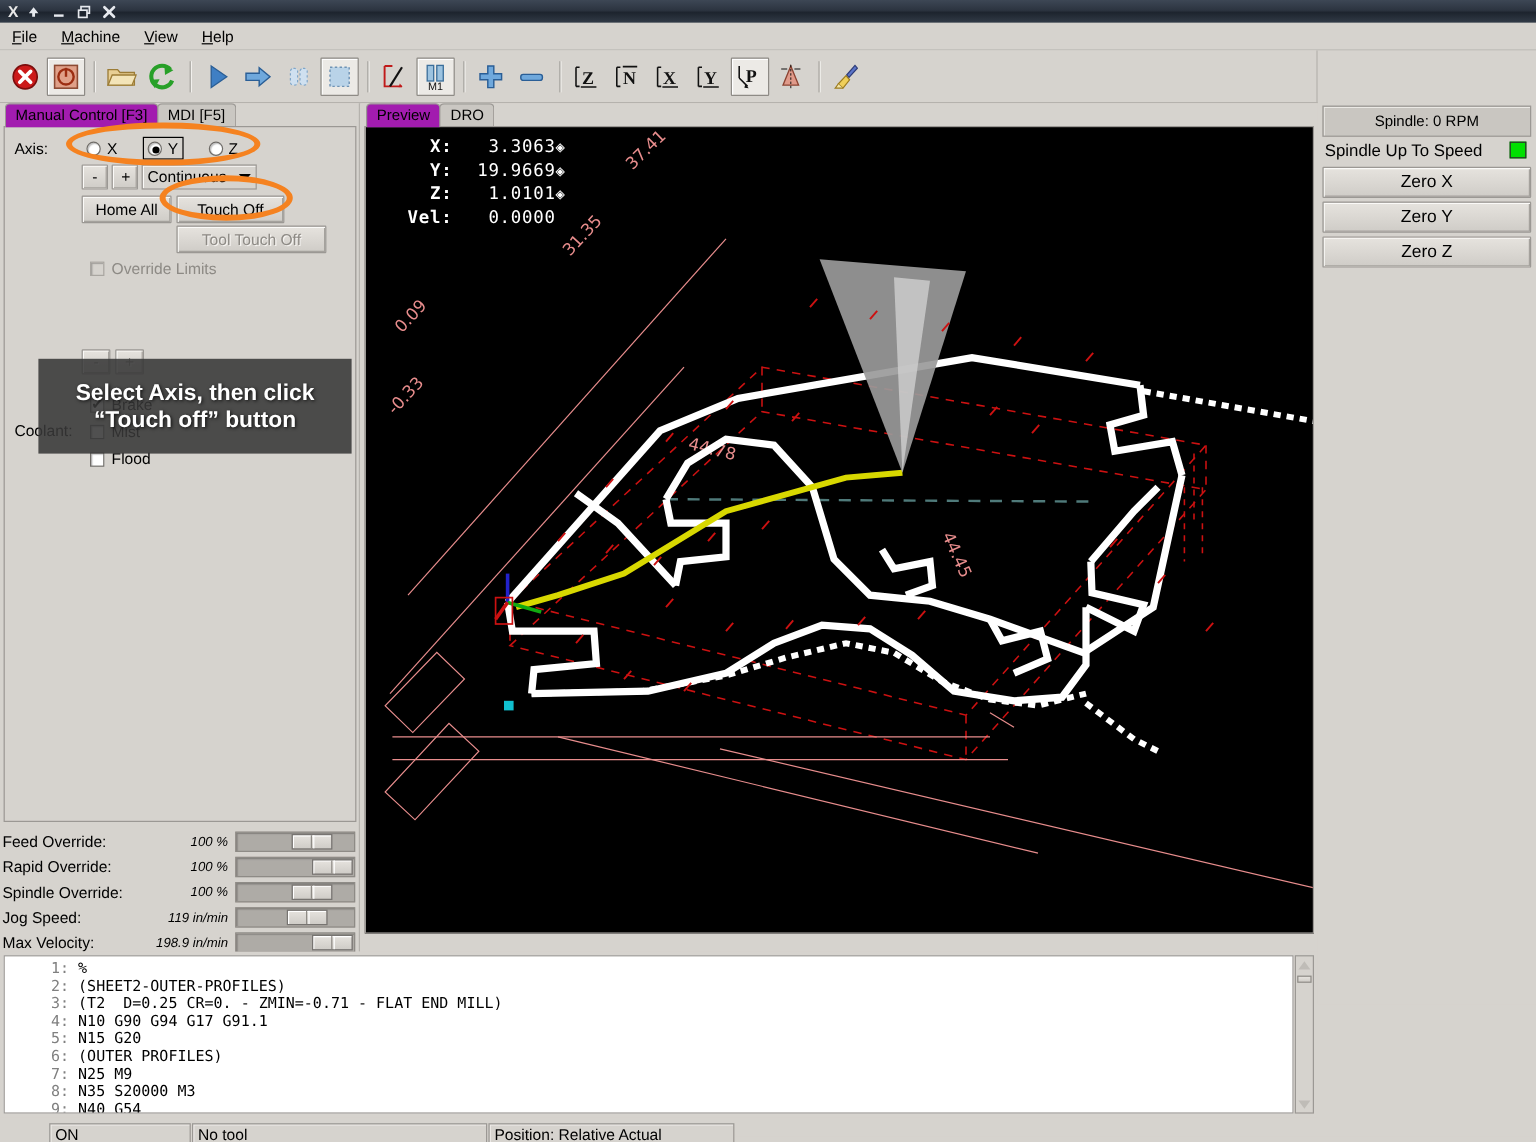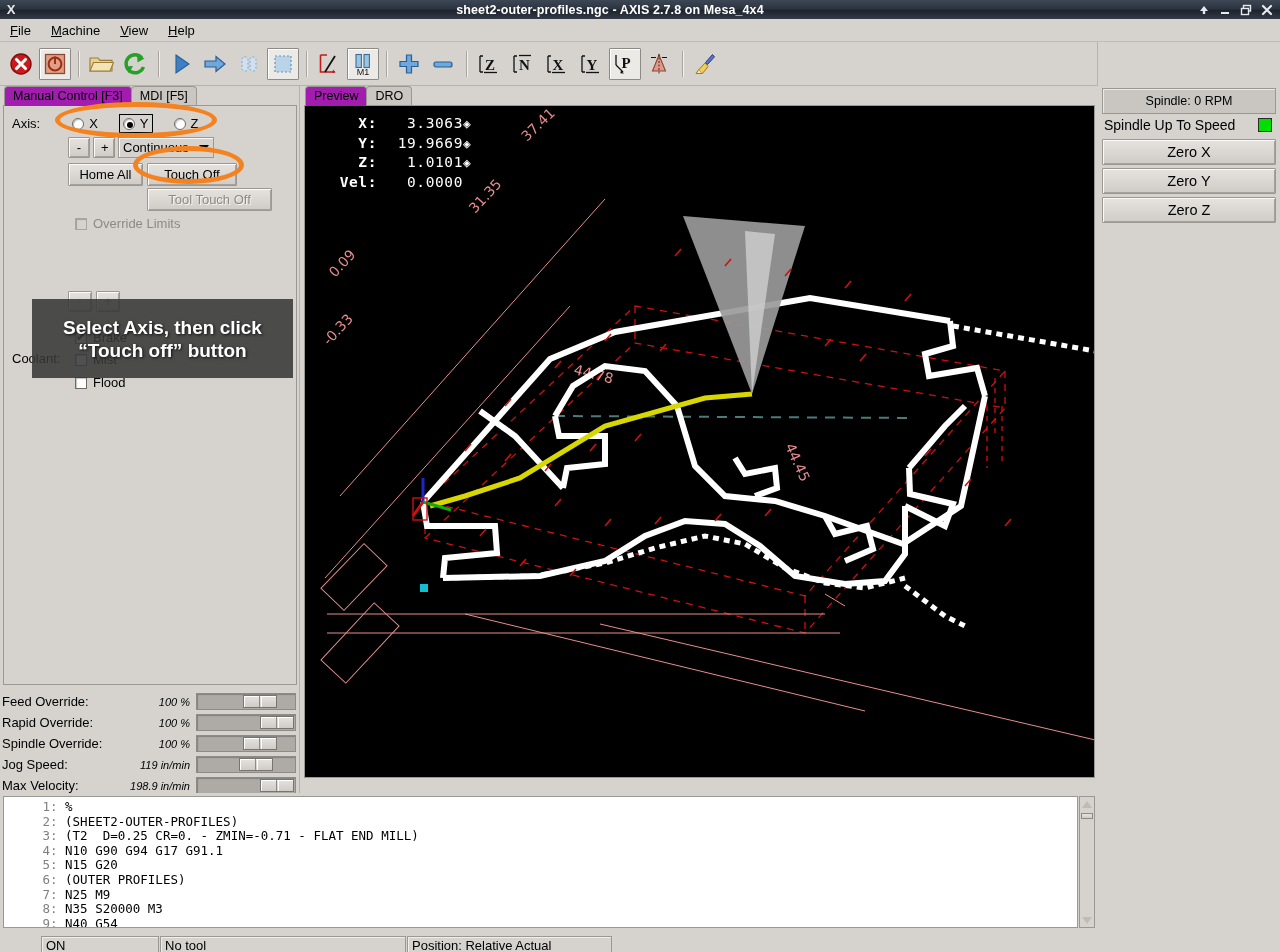--- a/index.html
+++ b/index.html
@@ -254,21 +254,20 @@
   .scell.s3 { width: 205px; }
   .scell.s4 { flex: 1; border: none; box-shadow: none; background: #d6d3ce; }
 </style>
 </head>
 <body>
 
 <div id="app">
 
   <div class="titlebar">
     <div class="wmicon">X</div>
-    <div class="ttext">sheet2-outer-profiles.ngc - AXIS 2.7.8 on Mesa_4x4</div>
     <div class="wbtns">
       <div class="wbtn">
         <svg width="12" height="12" viewBox="0 0 12 12">
             <path d="M6 2 L10 7 L7.2 7 L7.2 10 L4.8 10 L4.8 7 L2 7 Z" fill="#e6e9ee"></path>
           </svg>
       </div>
       <div class="wbtn">
         <svg width="12" height="12" viewBox="0 0 12 12">
             <rect x="2" y="8" width="8" height="2" fill="#e6e9ee"></rect>
           </svg>

